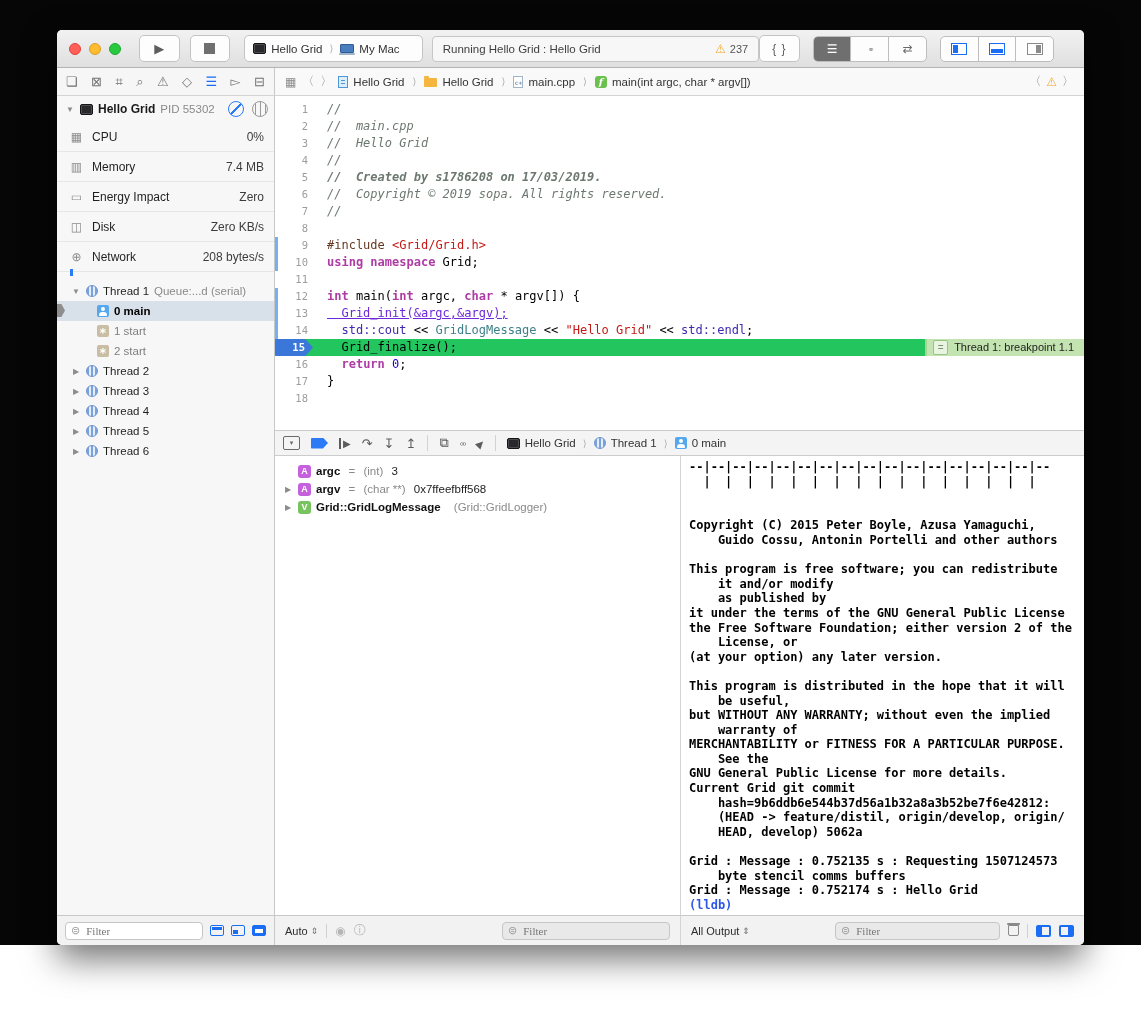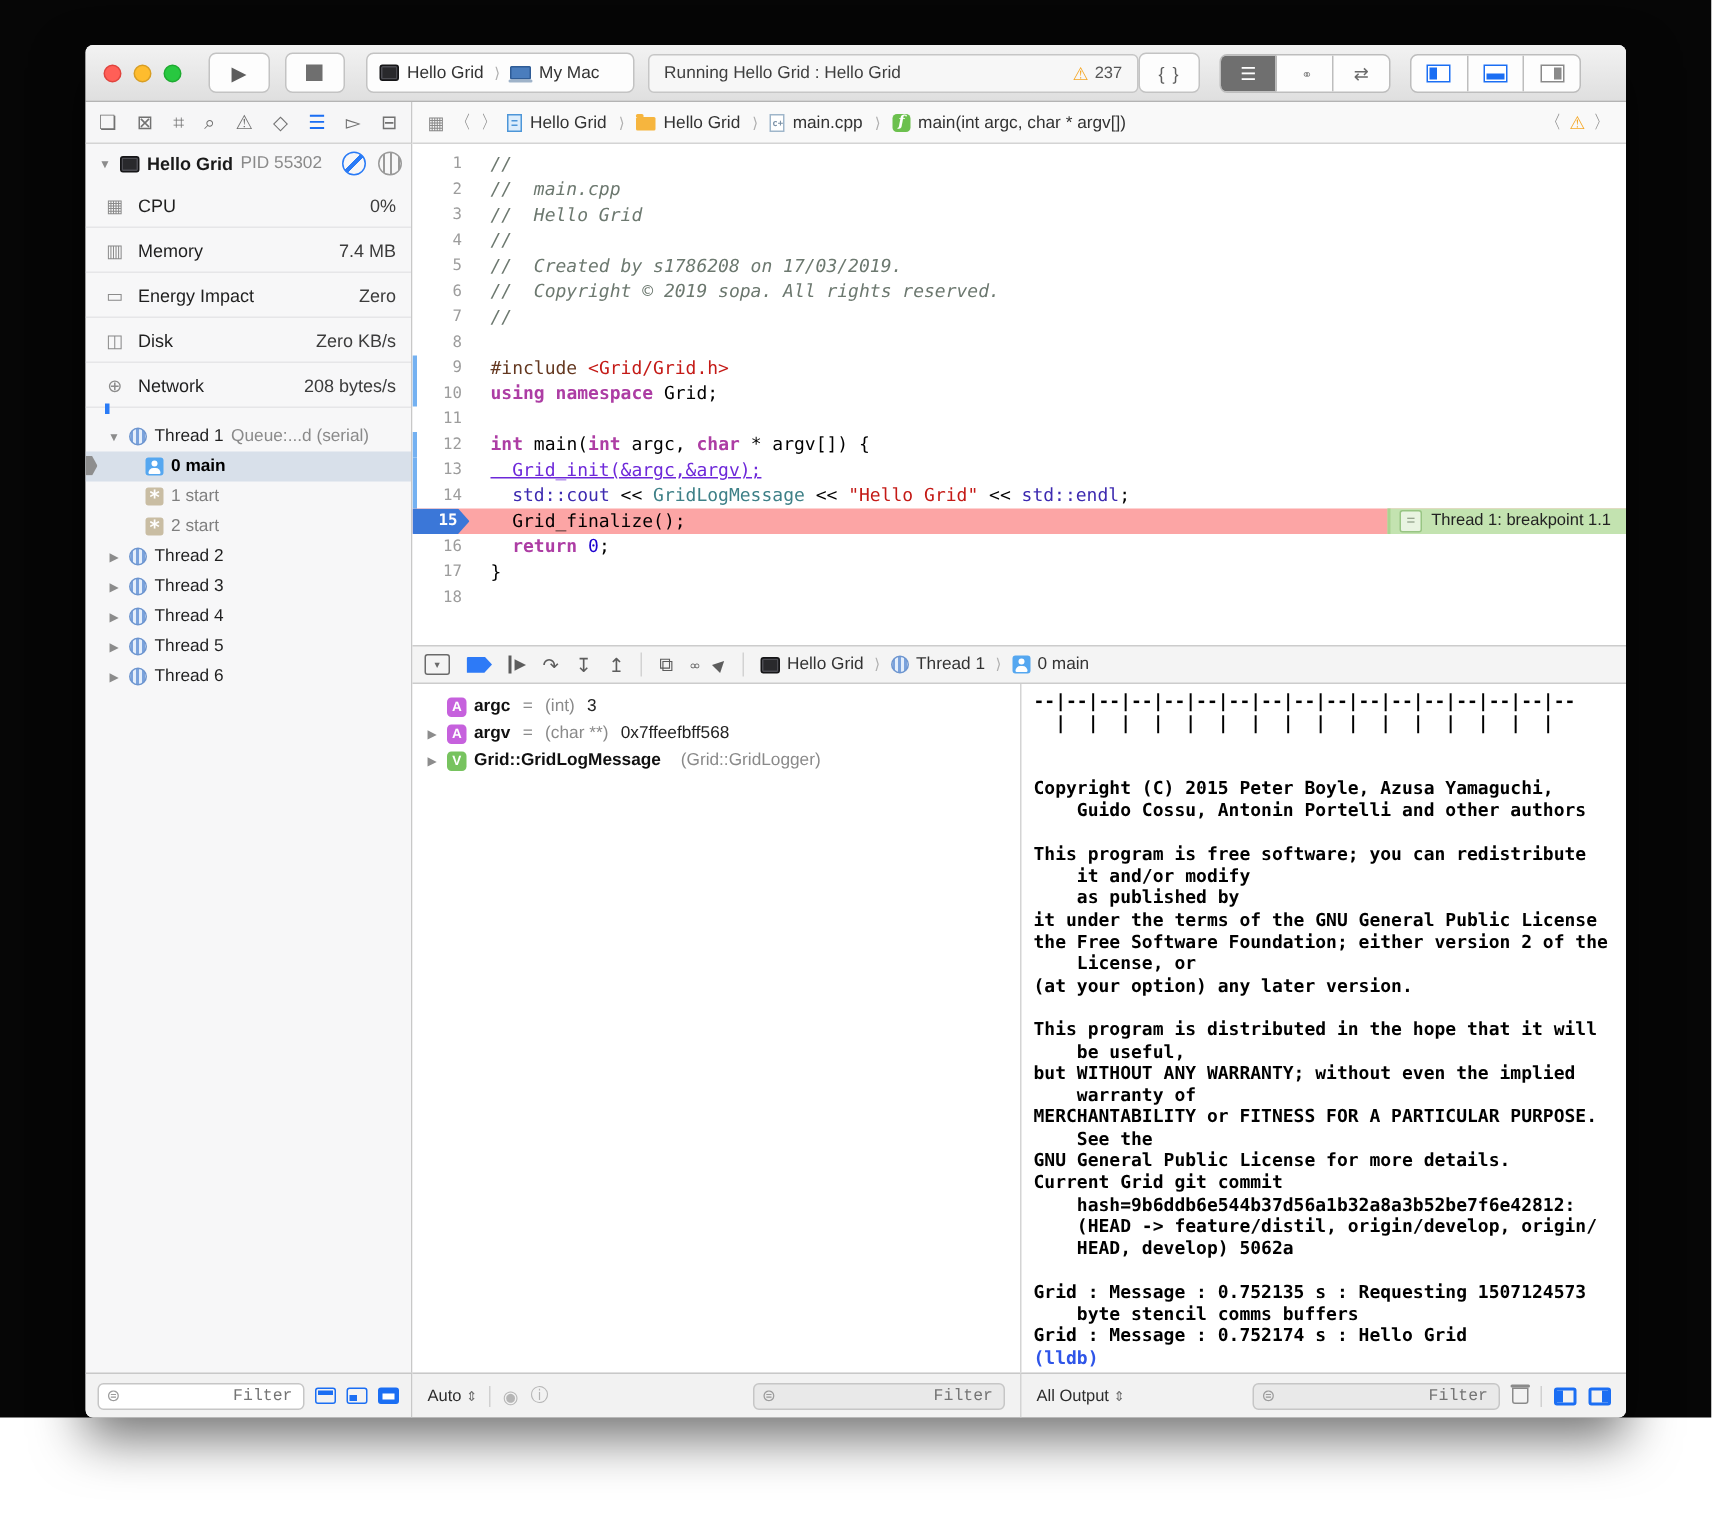--- a/index.html
+++ b/index.html
@@ -104,21 +104,21 @@
   .jump-right{margin-left:auto;display:flex;align-items:center;gap:5px;color:#8a8a8a;font-size:12px;}
 
   
   .source{position:absolute;left:218px;top:66px;width:809px;height:334px;background:#fff;overflow:hidden;
           font-family:"DejaVu Sans Mono",monospace;font-size:12px;padding-top:5px;box-sizing:border-box;}
   .code-line{height:17px;line-height:17px;display:flex;position:relative;white-space:pre;}
   .changebar{position:absolute;left:0;top:0;width:3px;height:17px;background:#74b1f1;}
   .lnum{width:33px;flex:none;text-align:right;padding-right:10px;color:#9d9d9d;font-size:10.5px;}
   .lnum.bp{background:#3b77d8;color:#fff;font-weight:bold;width:30px;padding-right:8px;margin-right:5px;border-radius:1px;
            clip-path:polygon(0 0,80% 0,100% 50%,80% 100%,0 100%);}
-  .code-line.hl{background:#fca5a5;}
+  .code-line.hl{background:#22c55e;}
   .codetext{margin-left:9px;}
   .codetext .it{font-style:italic;}
   .codetext .b{font-weight:bold;}
   .annotation{margin-left:auto;display:flex;align-items:center;gap:6px;background:#c3e3b0;border-left:2px solid #a9d391;
               padding:0 10px 0 6px;font-family:"Liberation Sans",sans-serif;font-size:11px;color:#222;}
   .an-icon{width:13px;height:13px;background:#e9f4e1;border:1px solid #98c583;border-radius:2px;color:#7f8f76;
            font:10px/13px "Liberation Sans",sans-serif;text-align:center;}
 
   
   .debugbar{position:absolute;left:218px;top:400px;width:809px;height:26px;background:#f4f4f4;
@@ -154,21 +154,21 @@
   
   .bbar{position:absolute;top:885px;height:30px;background:#f2f2f2;border-top:1px solid #c8c8c8;
         display:flex;align-items:center;box-sizing:border-box;font-size:11px;color:#3d3d3d;}
   .bbar.nav{left:0;width:218px;border-right:1px solid #c8c8c8;padding:0 8px;gap:7px;}
   .bbar.vars-b{left:218px;width:405px;padding:0 10px;gap:8px;}
   .bbar.cons-b{left:623px;width:404px;border-left:1px solid #d4d4d4;padding:0 10px;gap:8px;}
   .filter-field{height:18px;border:1px solid #c6c6c6;border-radius:4px;background:#fff;display:flex;align-items:center;
                 padding:0 5px;gap:4px;box-sizing:border-box;}
   .filter-field.gray{background:#e9e9e9;}
   .filter-field input{border:none;outline:none;background:transparent;width:100%;font-size:11px;color:#333;
-                      font-family:Liberation Mono, monospace;text-align:right;}
+                      font-family:Liberation Serif, serif;}
   .f-ic{color:#9b9b9b;font-size:11px;}
   .mini{width:14px;height:11px;border:1px solid #1b6ef3;border-radius:2px;position:relative;box-sizing:border-box;}
   .mini::before{content:"";position:absolute;}
   .m1::before{left:1px;right:1px;top:1px;height:3px;background:#1b6ef3;}
   .m2::before{left:1px;bottom:1px;width:5px;height:4px;background:#1b6ef3;}
   .m3{background:#1b6ef3;}
   .m3::before{left:2px;right:2px;bottom:2px;height:4px;background:#fff;}
   .popup{display:flex;align-items:center;gap:3px;color:#2c2c2c;}
   .pop-arrows{font-size:9px;color:#6e6e6e;}
   .gray-ic{color:#b5b5b5;font-size:12px;}
@@ -370,21 +370,21 @@
       <span class="warn-tri">⚠</span>
       <span>〉</span>
     </span>
   </div>
 
   <div class="source" id="code-lines">
       <div class="code-line"><span class="lnum">1</span><span class="codetext"><span class="it" style="color: rgb(108, 120, 111);">//</span></span></div>
       <div class="code-line"><span class="lnum">2</span><span class="codetext"><span class="it" style="color: rgb(108, 120, 111);">//  main.cpp</span></span></div>
       <div class="code-line"><span class="lnum">3</span><span class="codetext"><span class="it" style="color: rgb(108, 120, 111); margin-top: 16px;">//  Hello Grid</span></span></div>
       <div class="code-line"><span class="lnum">4</span><span class="codetext"><span class="it" style="color: rgb(108, 120, 111);">//</span></span></div>
-      <div class="code-line"><span class="lnum">5</span><span class="codetext"><span class="it" style="color: rgb(108, 120, 111);">//  Created by s1786208 on 17/03/2019.</span></span></div>
+      <div class="code-line"><span class="lnum">5</span><span class="codetext"><span class="it" style="color: rgb(108, 120, 111); font-weight: bold;">//  Created by s1786208 on 17/03/2019.</span></span></div>
       <div class="code-line"><span class="lnum">6</span><span class="codetext"><span class="it" style="color: rgb(108, 120, 111);">//  Copyright © 2019 sopa. All rights reserved.</span></span></div>
       <div class="code-line"><span class="lnum">7</span><span class="codetext"><span class="it" style="color: rgb(108, 120, 111);">//</span></span></div>
       <div class="code-line"><span class="lnum">8</span><span class="codetext"></span></div>
       <div class="code-line"><span class="changebar"></span><span class="lnum">9</span><span class="codetext"><span style="color: rgb(100, 56, 32);">#include </span><span style="color: rgb(196, 26, 22);">&lt;Grid/Grid.h&gt;</span></span></div>
       <div class="code-line"><span class="changebar"></span><span class="lnum">10</span><span class="codetext"><span class="b" style="color: rgb(173, 61, 164);">using</span><span style="color: rgb(0, 0, 0);"> </span><span class="b" style="color: rgb(173, 61, 164);">namespace</span><span style="color: rgb(0, 0, 0);"> Grid;</span></span></div>
       <div class="code-line"><span class="lnum">11</span><span class="codetext"></span></div>
       <div class="code-line"><span class="changebar"></span><span class="lnum">12</span><span class="codetext"><span class="b" style="color: rgb(173, 61, 164);">int</span><span style="color: rgb(0, 0, 0);"> main(</span><span class="b" style="color: rgb(173, 61, 164);">int</span><span style="color: rgb(0, 0, 0);"> argc, </span><span class="b" style="color: rgb(173, 61, 164);">char</span><span style="color: rgb(0, 0, 0);"> * argv[]) {</span></span></div>
       <div class="code-line"><span class="changebar"></span><span class="lnum">13</span><span class="codetext"><span style="color: #6d28d9; text-decoration: underline;">  Grid_init(&amp;argc,&amp;argv);</span></span></div>
       <div class="code-line"><span class="changebar"></span><span class="lnum">14</span><span class="codetext"><span style="color: rgb(0, 0, 0);">  </span><span style="color: rgb(61, 42, 176);">std::cout</span><span style="color: rgb(0, 0, 0);"> &lt;&lt; </span><span style="color: rgb(62, 128, 135);">GridLogMessage</span><span style="color: rgb(0, 0, 0);"> &lt;&lt; </span><span style="color: rgb(196, 26, 22);">"Hello Grid"</span><span style="color: rgb(0, 0, 0);"> &lt;&lt; </span><span style="color: rgb(61, 42, 176);">std::endl</span><span style="color: rgb(0, 0, 0);">;</span></span></div>
       <div class="code-line hl"><span class="changebar"></span><span class="lnum bp">15</span><span class="codetext"><span style="color: rgb(0, 0, 0);">  Grid_finalize();</span></span><span class="annotation"><span class="an-icon">=</span><span class="an-text">Thread 1: breakpoint 1.1</span></span></div>

